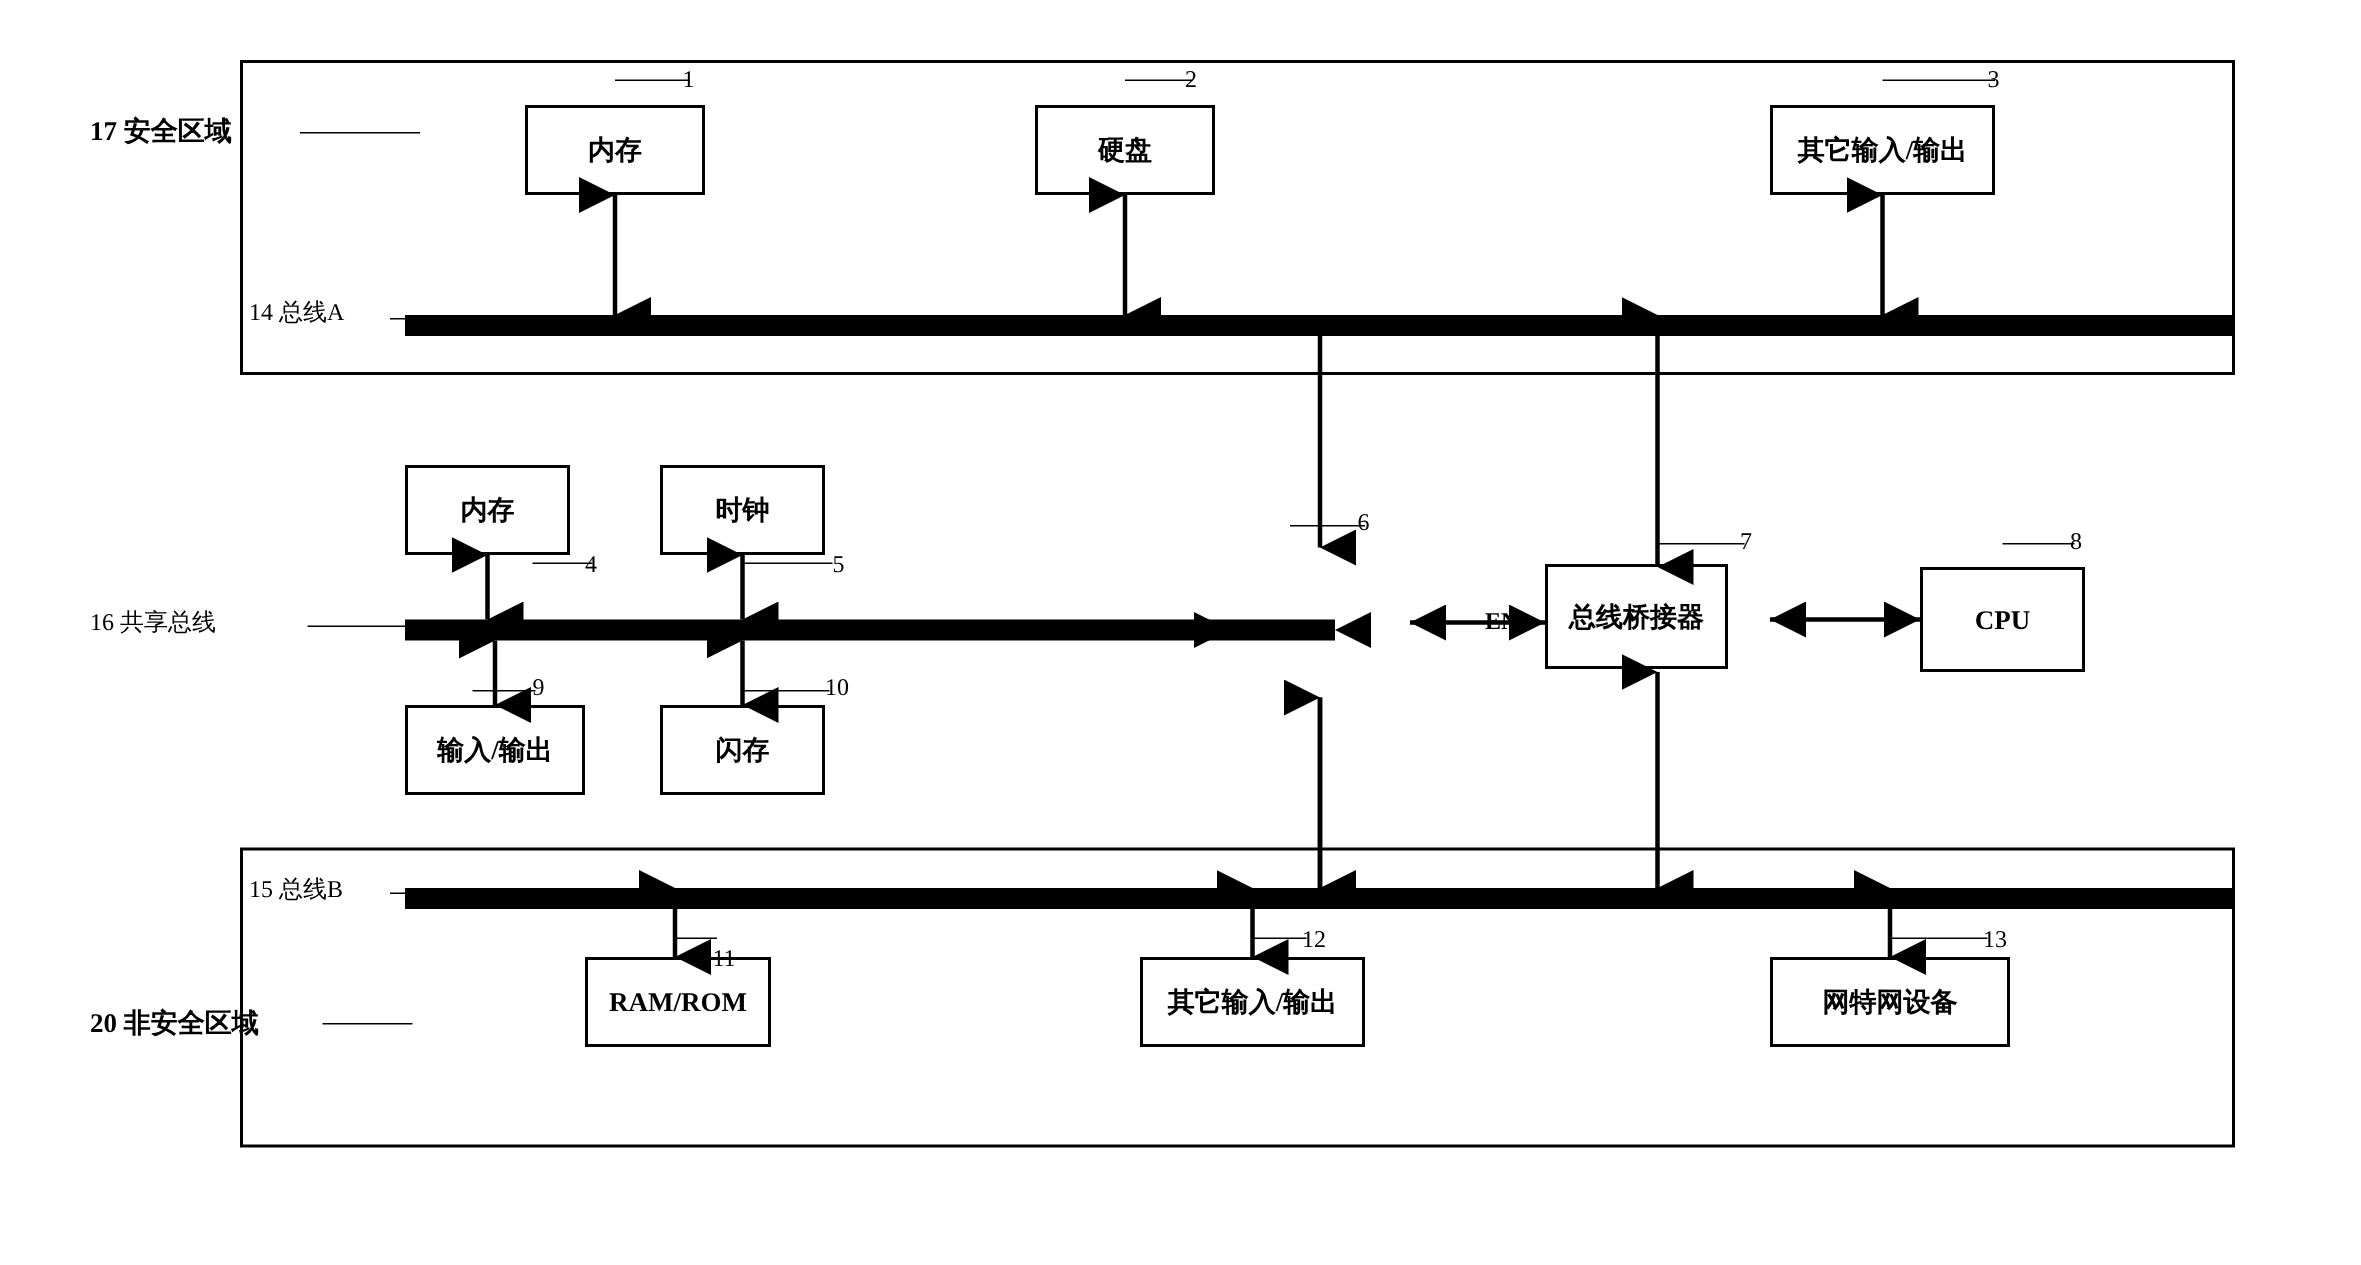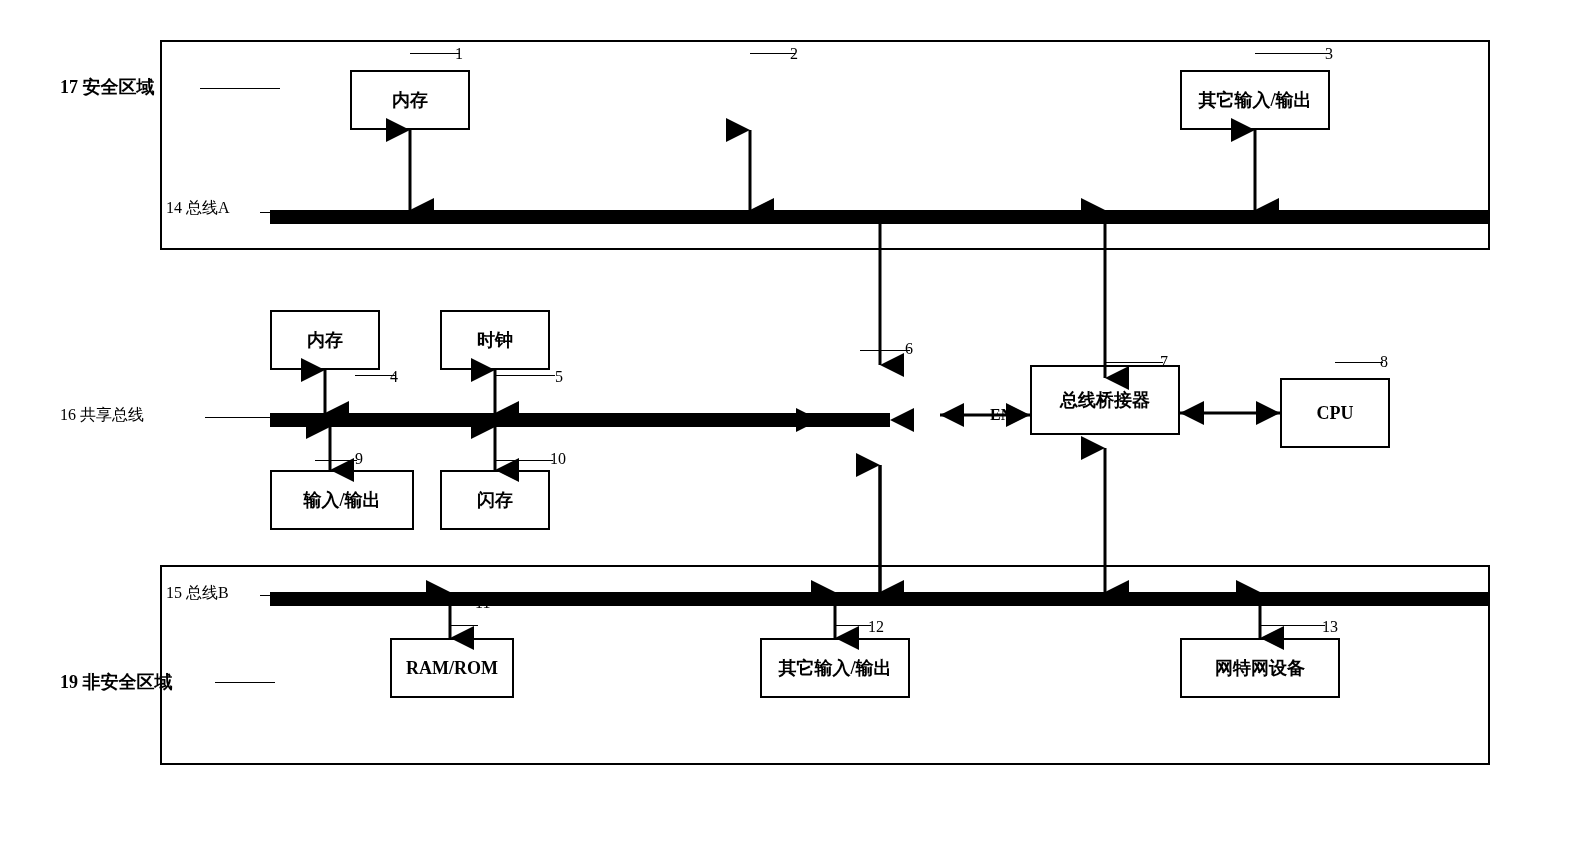--- a/index.html
+++ b/index.html
@@ -108,21 +108,21 @@
   <div class="ref-line" style="top: 68px; left: 140px; width: 80px;"></div>
 
   <div class="zone-label" style="top: 178px; left: 106px; font-size: 16px; font-weight: normal;">14 总线A</div>
 
   <div class="ref-line" style="top: 192px; left: 200px; width: 50px;"></div>
 
   <div class="bus-bar" style="top: 190px; left: 210px; width: 1220px;"></div>
 
   <div class="zone-insecure"></div>
 
-  <div class="zone-label" style="top: 650px; left: 0px; font-size: 18px;">19 非安全区域</div>
+  <div class="zone-label" style="top: 650px; left: 0px; font-size: 18px;">20 非安全区域</div>
 
   <div class="ref-line" style="top: 662px; left: 155px; width: 60px;"></div>
 
   <div class="zone-label" style="top: 563px; left: 106px; font-size: 16px; font-weight: normal;">15 总线B</div>
 
   <div class="ref-line" style="top: 575px; left: 200px; width: 50px;"></div>
 
   <div class="bus-bar" style="top: 572px; left: 210px; width: 1220px;"></div>
 
   <div class="zone-label" style="top: 385px; left: 0px; font-size: 16px; font-weight: normal;">16 共享总线</div>
@@ -130,20 +130,21 @@
   <div class="ref-line" style="top: 397px; left: 145px; width: 70px;"></div>
 
   <div class="bus-bar" style="top: 393px; left: 210px; width: 620px;"></div>
 
   <div class="comp-box" style="top: 50px; left: 290px; width: 120px; height: 60px;">内存</div>
 
   <div class="num-label" style="top: 25px; left: 395px;">1</div>
 
   <div class="ref-line" style="top: 33px; left: 350px; width: 50px;"></div>
 
+  <div class="comp-box" style="top: 50px; left: 630px; width: 120px; height: 60px;">硬盘</div>
 
   <div class="num-label" style="top: 25px; left: 730px;">2</div>
   <div class="ref-line" style="top: 33px; left: 690px; width: 45px;"></div>
 
   <div class="comp-box" style="top: 50px; left: 1120px; width: 150px; height: 60px;">其它输入/输出</div>
 
   <div class="num-label" style="top: 25px; left: 1265px;">3</div>
   <div class="ref-line" style="top: 33px; left: 1195px; width: 75px;"></div>
 
   <div class="comp-box" style="top: 290px; left: 210px; width: 110px; height: 60px;">内存</div>
@@ -153,45 +154,45 @@
   <div class="num-label" style="top: 348px; left: 330px;">4</div>
   <div class="ref-line" style="top: 355px; left: 295px; width: 40px;"></div>
 
   <div class="num-label" style="top: 348px; left: 495px;">5</div>
   <div class="ref-line" style="top: 355px; left: 435px; width: 60px;"></div>
 
 
   <div class="num-label" style="top: 320px; left: 845px;">6</div>
   <div class="ref-line" style="top: 330px; left: 800px; width: 50px;"></div>
 
-  <div class="comp-box" style="top: 345px; left: 970px; width: 150px; height: 70px; text-align: right;">总线桥接器</div>
+  <div class="comp-box" style="top: 356px; left: 970px; width: 122px; height: 70px; text-align: right;">总线桥接器</div>
 
   <div class="num-label" style="top: 333px; left: 1100px;">7</div>
   <div class="ref-line" style="top: 342px; left: 1045px; width: 58px;"></div>
 
   <div class="comp-box" style="top: 358px; left: 1220px; width: 110px; height: 70px;">CPU</div>
 
   <div class="num-label" style="top: 333px; left: 1320px;">8</div>
   <div class="ref-line" style="top: 342px; left: 1275px; width: 48px;"></div>
 
   <div class="en-label" style="top: 386px; left: 930px;">EN</div>
 
-  <div class="comp-box" style="top: 450px; left: 210px; width: 144px; height: 60px;">输入/输出</div>
+  <div class="comp-box" style="top: 450px; left: 210px; width: 120px; height: 60px;">输入/输出</div>
 
   <div class="num-label" style="top: 430px; left: 295px;">9</div>
   <div class="ref-line" style="top: 440px; left: 255px; width: 42px;"></div>
 
   <div class="comp-box" style="top: 450px; left: 380px; width: 110px; height: 60px;">闪存</div>
 
   <div class="num-label" style="top: 430px; left: 490px;">10</div>
   <div class="ref-line" style="top: 440px; left: 435px; width: 58px;"></div>
 
   <div class="comp-box" style="top: 618px; left: 330px; width: 124px; height: 60px;">RAM/ROM</div>
 
-  <div class="num-label" style="top: 574px; left: 415px; text-align: right;">11</div>
+  <div class="num-label" style="top: 611px; left: 415px; text-align: right;">11</div>
   <div class="ref-line" style="top: 605px; left: 390px; width: 28px;"></div>
 
   <div class="comp-box" style="top: 618px; left: 700px; width: 150px; height: 60px;">其它输入/输出</div>
 
   <div class="num-label" style="top: 598px; left: 808px;">12</div>
   <div class="ref-line" style="top: 605px; left: 775px; width: 36px;"></div>
 
   <div class="comp-box" style="top: 618px; left: 1120px; width: 160px; height: 60px;">网特网设备</div>
 
   <div class="num-label" style="top: 598px; left: 1262px;">13</div>

